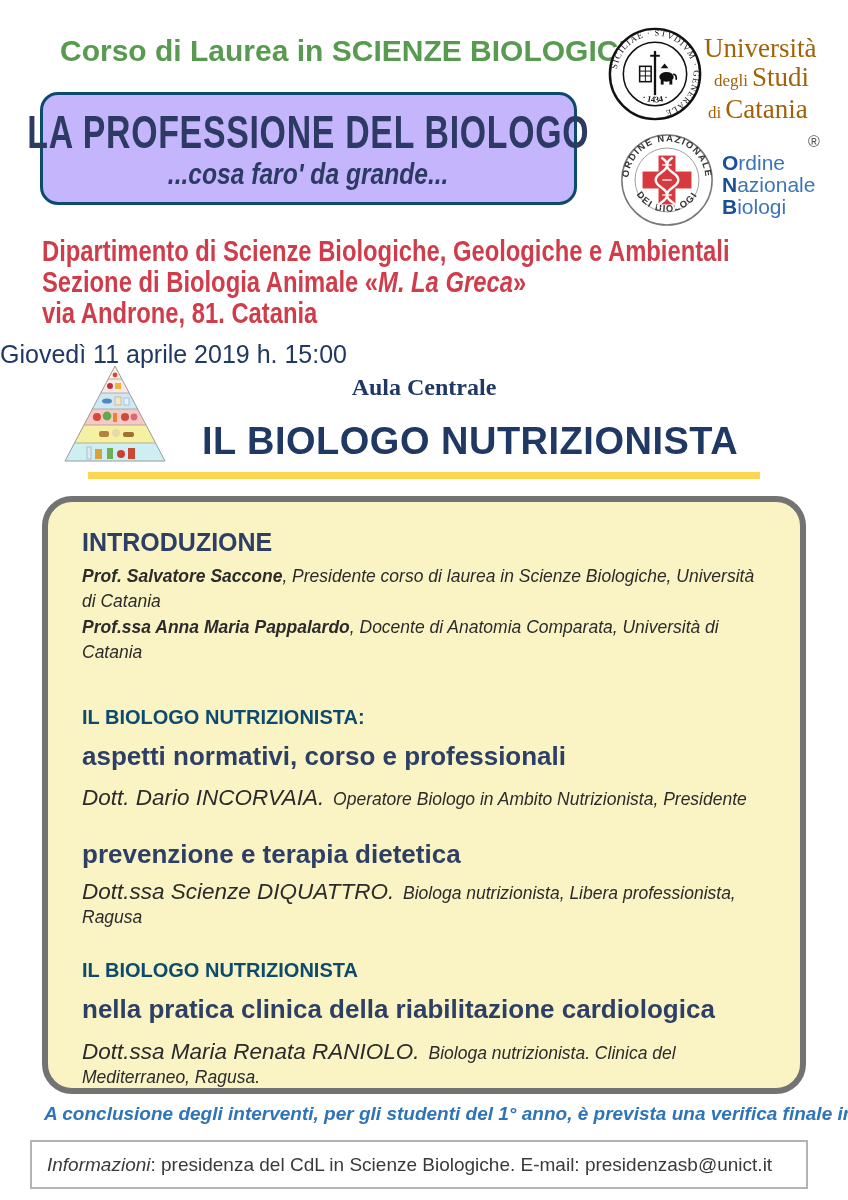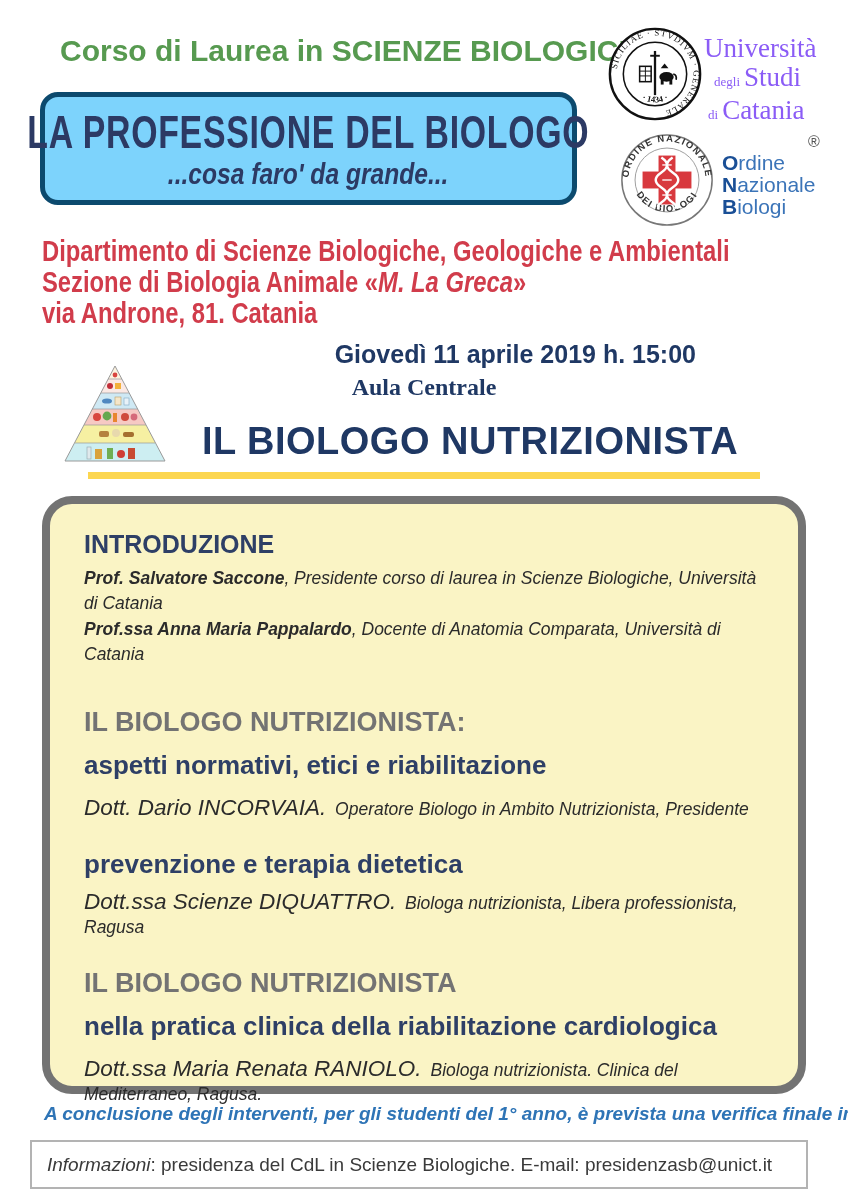--- a/index.html
+++ b/index.html
@@ -7,86 +7,86 @@
     position:relative;width:848px;height:1200px;background:#ffffff;
     font-family:"Liberation Sans",sans-serif;overflow:hidden;
   }
   
   .course-header{
     position:absolute;left:60px;top:34px;font-size:30px;font-weight:bold;
     color:#579a50;letter-spacing:0px;white-space:nowrap;
   }
   .title-box{
     position:absolute;left:40px;top:92px;width:537px;height:113px;
-    background:#7dd3fc;border:5px solid #0c4a6e;border-radius:18px;
+    background:#c4b5fd;border:3px solid #0c4a6e;border-radius:18px;
     display:flex;flex-direction:column;align-items:center;justify-content:center;
     box-sizing:border-box;
   }
   .title-main{
     display:inline-block;transform:scaleX(.72);transform-origin:center;
     font-size:47px;font-weight:bold;color:#2c3a64;white-space:nowrap;
     letter-spacing:1px;line-height:1;
   }
   .title-sub{
     display:inline-block;transform:scaleX(.82);transform-origin:center;
     font-size:30px;font-weight:bold;font-style:italic;color:#2c3a64;
     white-space:nowrap;margin-top:4px;line-height:1;
   }
   
   .unict-seal{position:absolute;left:600px;top:26px;width:110px;height:96px;}
   .unict-name{
     position:absolute;left:704px;top:34px;width:130px;
-    font-family:"Liberation Serif",serif;color:#8b5cf6;line-height:29px;
+    font-family:"Liberation Serif",serif;color:#a16207;line-height:29px;
   }
   .unict-name .big{font-size:27px;}
-  .unict-name .small{font-size:13px;}
+  .unict-name .small{font-size:17px;}
   .unict-line2{padding-left:10px;}
   .unict-line3{padding-left:4px;}
   .onb-logo{position:absolute;left:620px;top:133px;width:94px;height:94px;}
   .onb-wordmark{
     position:absolute;left:722px;top:152px;font-size:21px;line-height:22px;
     color:#3b74b8;white-space:nowrap;
   }
   .onb-wordmark b{color:#1a4f96;}
   .onb-reg{position:absolute;left:808px;top:133px;font-size:16px;color:#555;}
   
   .dept{
     position:absolute;left:42px;top:236px;color:#d13c4b;font-weight:bold;
     font-size:29px;line-height:31px;
   }
   .dept .cline{display:block;transform:scaleX(.82);transform-origin:left center;white-space:nowrap;}
   .dept i{font-style:italic;}
   
   .event-datetime{
-    position:absolute;left:0;top:340px;width:696px;text-align:right;
-    font-size:25px;font-weight:bold;color:#1f3864;
+    position:absolute;left:0;top:340px;width:696px;text-align:left;
+    font-size:25px;font-weight:normal;color:#1f3864;
   }
   .event-venue{
     position:absolute;left:0;top:374px;width:848px;text-align:center;
     font-size:24px;font-weight:bold;color:#1f3864;font-family:Liberation Serif, serif;
   }
   .pyramid{position:absolute;left:63px;top:364px;width:104px;height:100px;}
   .event-title{
     position:absolute;left:150px;top:420px;width:640px;text-align:center;
     font-size:38px;font-weight:bold;color:#1f3864;letter-spacing:.5px;white-space:nowrap;
   }
   .gold-rule{
     position:absolute;left:88px;top:472px;width:672px;height:7px;background:#fcd650;
   }
   
   .program-box{
     position:absolute;left:42px;top:496px;width:764px;height:598px;
-    background:#faf4c5;border:8px solid #737373;border-radius:30px;
+    background:#faf4c5;border:6px solid #737373;border-radius:30px;
     box-sizing:border-box;padding:26px 34px 0 34px;color:#222222;
   }
   .intro-heading{font-size:25px;font-weight:bold;color:#2e3f66;margin-bottom:7px;}
   .speaker-line{font-size:17.5px;font-style:italic;line-height:1.45;color:#2b2b2b;}
   .speaker-line b{font-weight:bold;}
   .talk{margin-top:34px;}
-  .talk-title{font-size:27px;font-weight:bold;color:#737373;line-height:1.1;white-space:nowrap;}
+  .talk-title{font-size:20px;font-weight:bold;color:#0c4a6e;line-height:1.1;white-space:nowrap;}
   .talk-title2{font-size:26px;font-weight:bold;color:#2e3f66;margin-top:14px;line-height:1.1;}
   .talk-speaker{margin-top:13px;font-style:italic;color:#2b2b2b;line-height:1.3;}
   .talk-speaker .name{font-size:22.5px;}
   .talk-speaker .role{font-size:17.5px;}
   .talk-compact{margin-top:28px;}
   .talk-compact .talk-speaker{margin-top:8px;}
   
   .footer-note{
     position:absolute;left:44px;top:1103px;font-size:19px;font-weight:bold;
     font-style:italic;color:#2e74b6;white-space:nowrap;
@@ -232,21 +232,21 @@
   <div class="gold-rule"></div>
 
   <div class="program-box">
     <div class="intro-heading">INTRODUZIONE</div>
 
     <div class="speaker-line"><b>Prof. Salvatore Saccone</b><span>, Presidente corso di laurea in Scienze Biologiche, Università di Catania</span></div>
     <div class="speaker-line"><b>Prof.ssa Anna Maria Pappalardo</b><span>, Docente di Anatomia Comparata, Università di Catania</span></div>
 
     <div class="talk" style="margin-top:40px;">
       <div class="talk-title">IL BIOLOGO NUTRIZIONISTA:</div>
-      <div class="talk-title2">aspetti normativi, etici e riabilitazione</div>
+      <div class="talk-title2">aspetti normativi, corso e professionali</div>
       <div class="talk-speaker">
         <span class="name">Dott. Dario INCORVAIA.</span>&nbsp;
         <span class="role">Operatore Biologo in Ambito Nutrizionista, Presidente</span>
       </div>
     </div>
 
     <div class="talk talk-compact">
       <div class="talk-title2">prevenzione e terapia dietetica</div>
       <div class="talk-speaker">
         <span class="name">Dott.ssa Scienze DIQUATTRO.</span>&nbsp;

